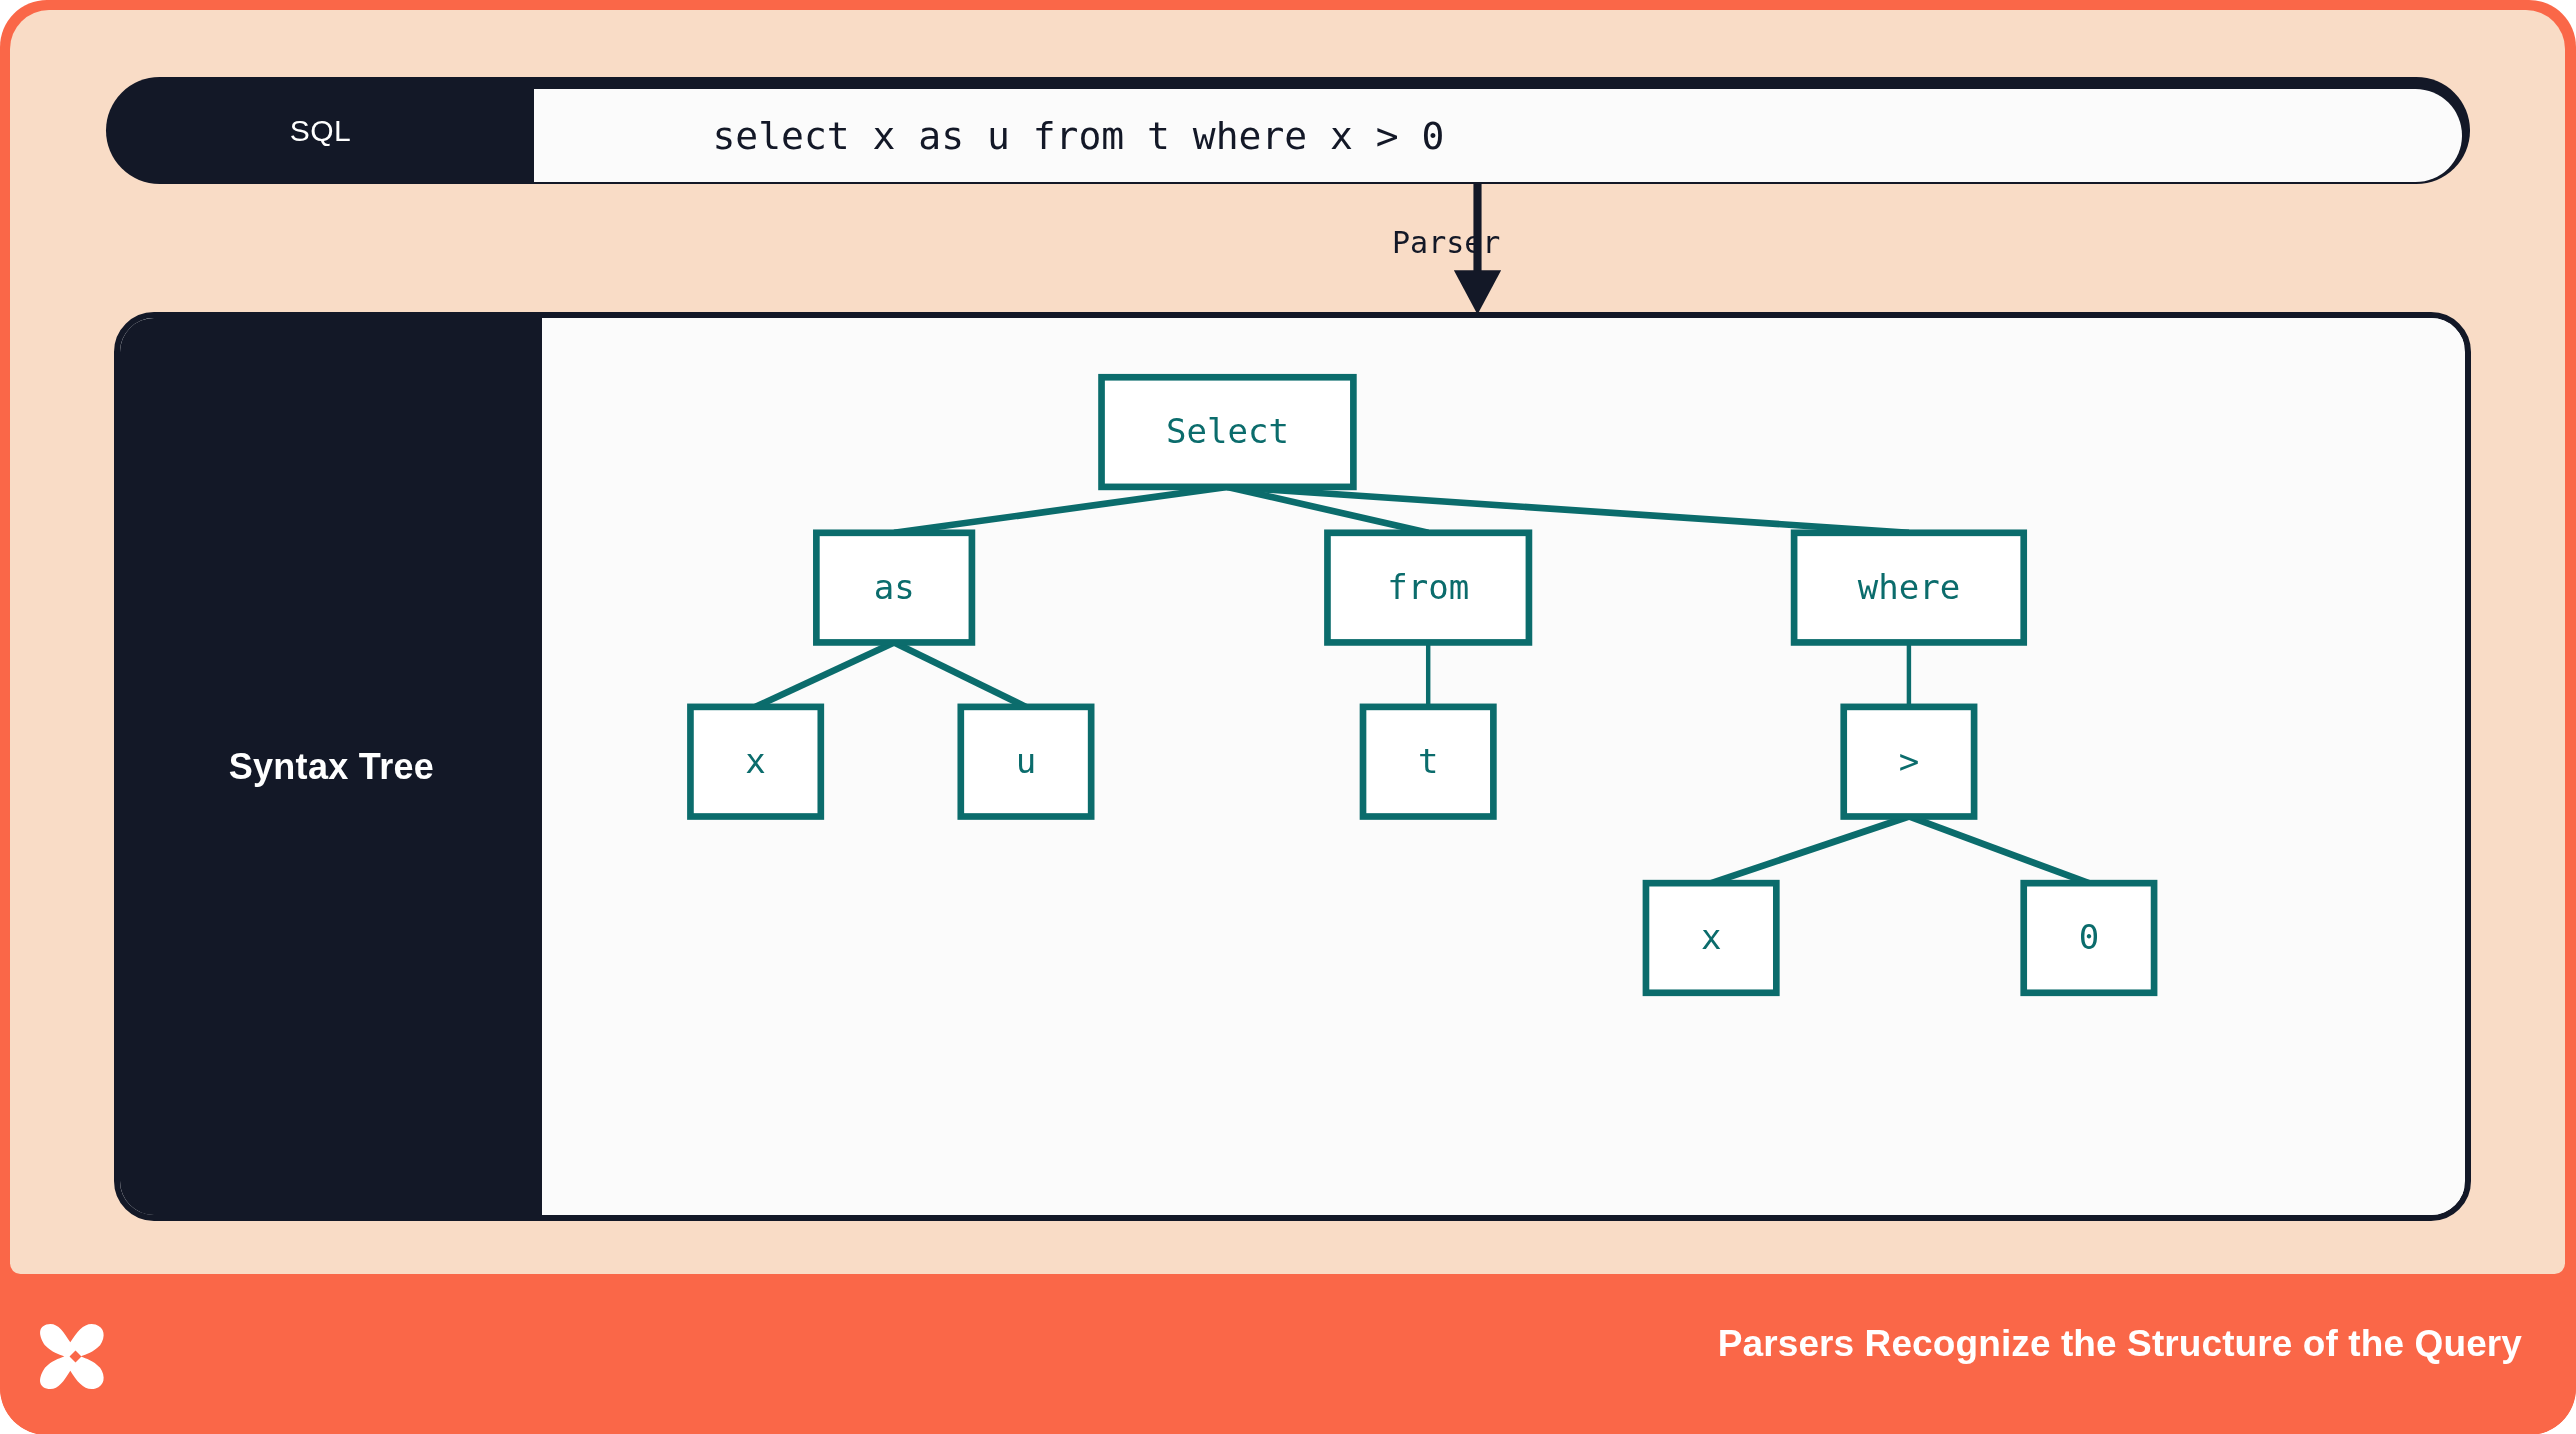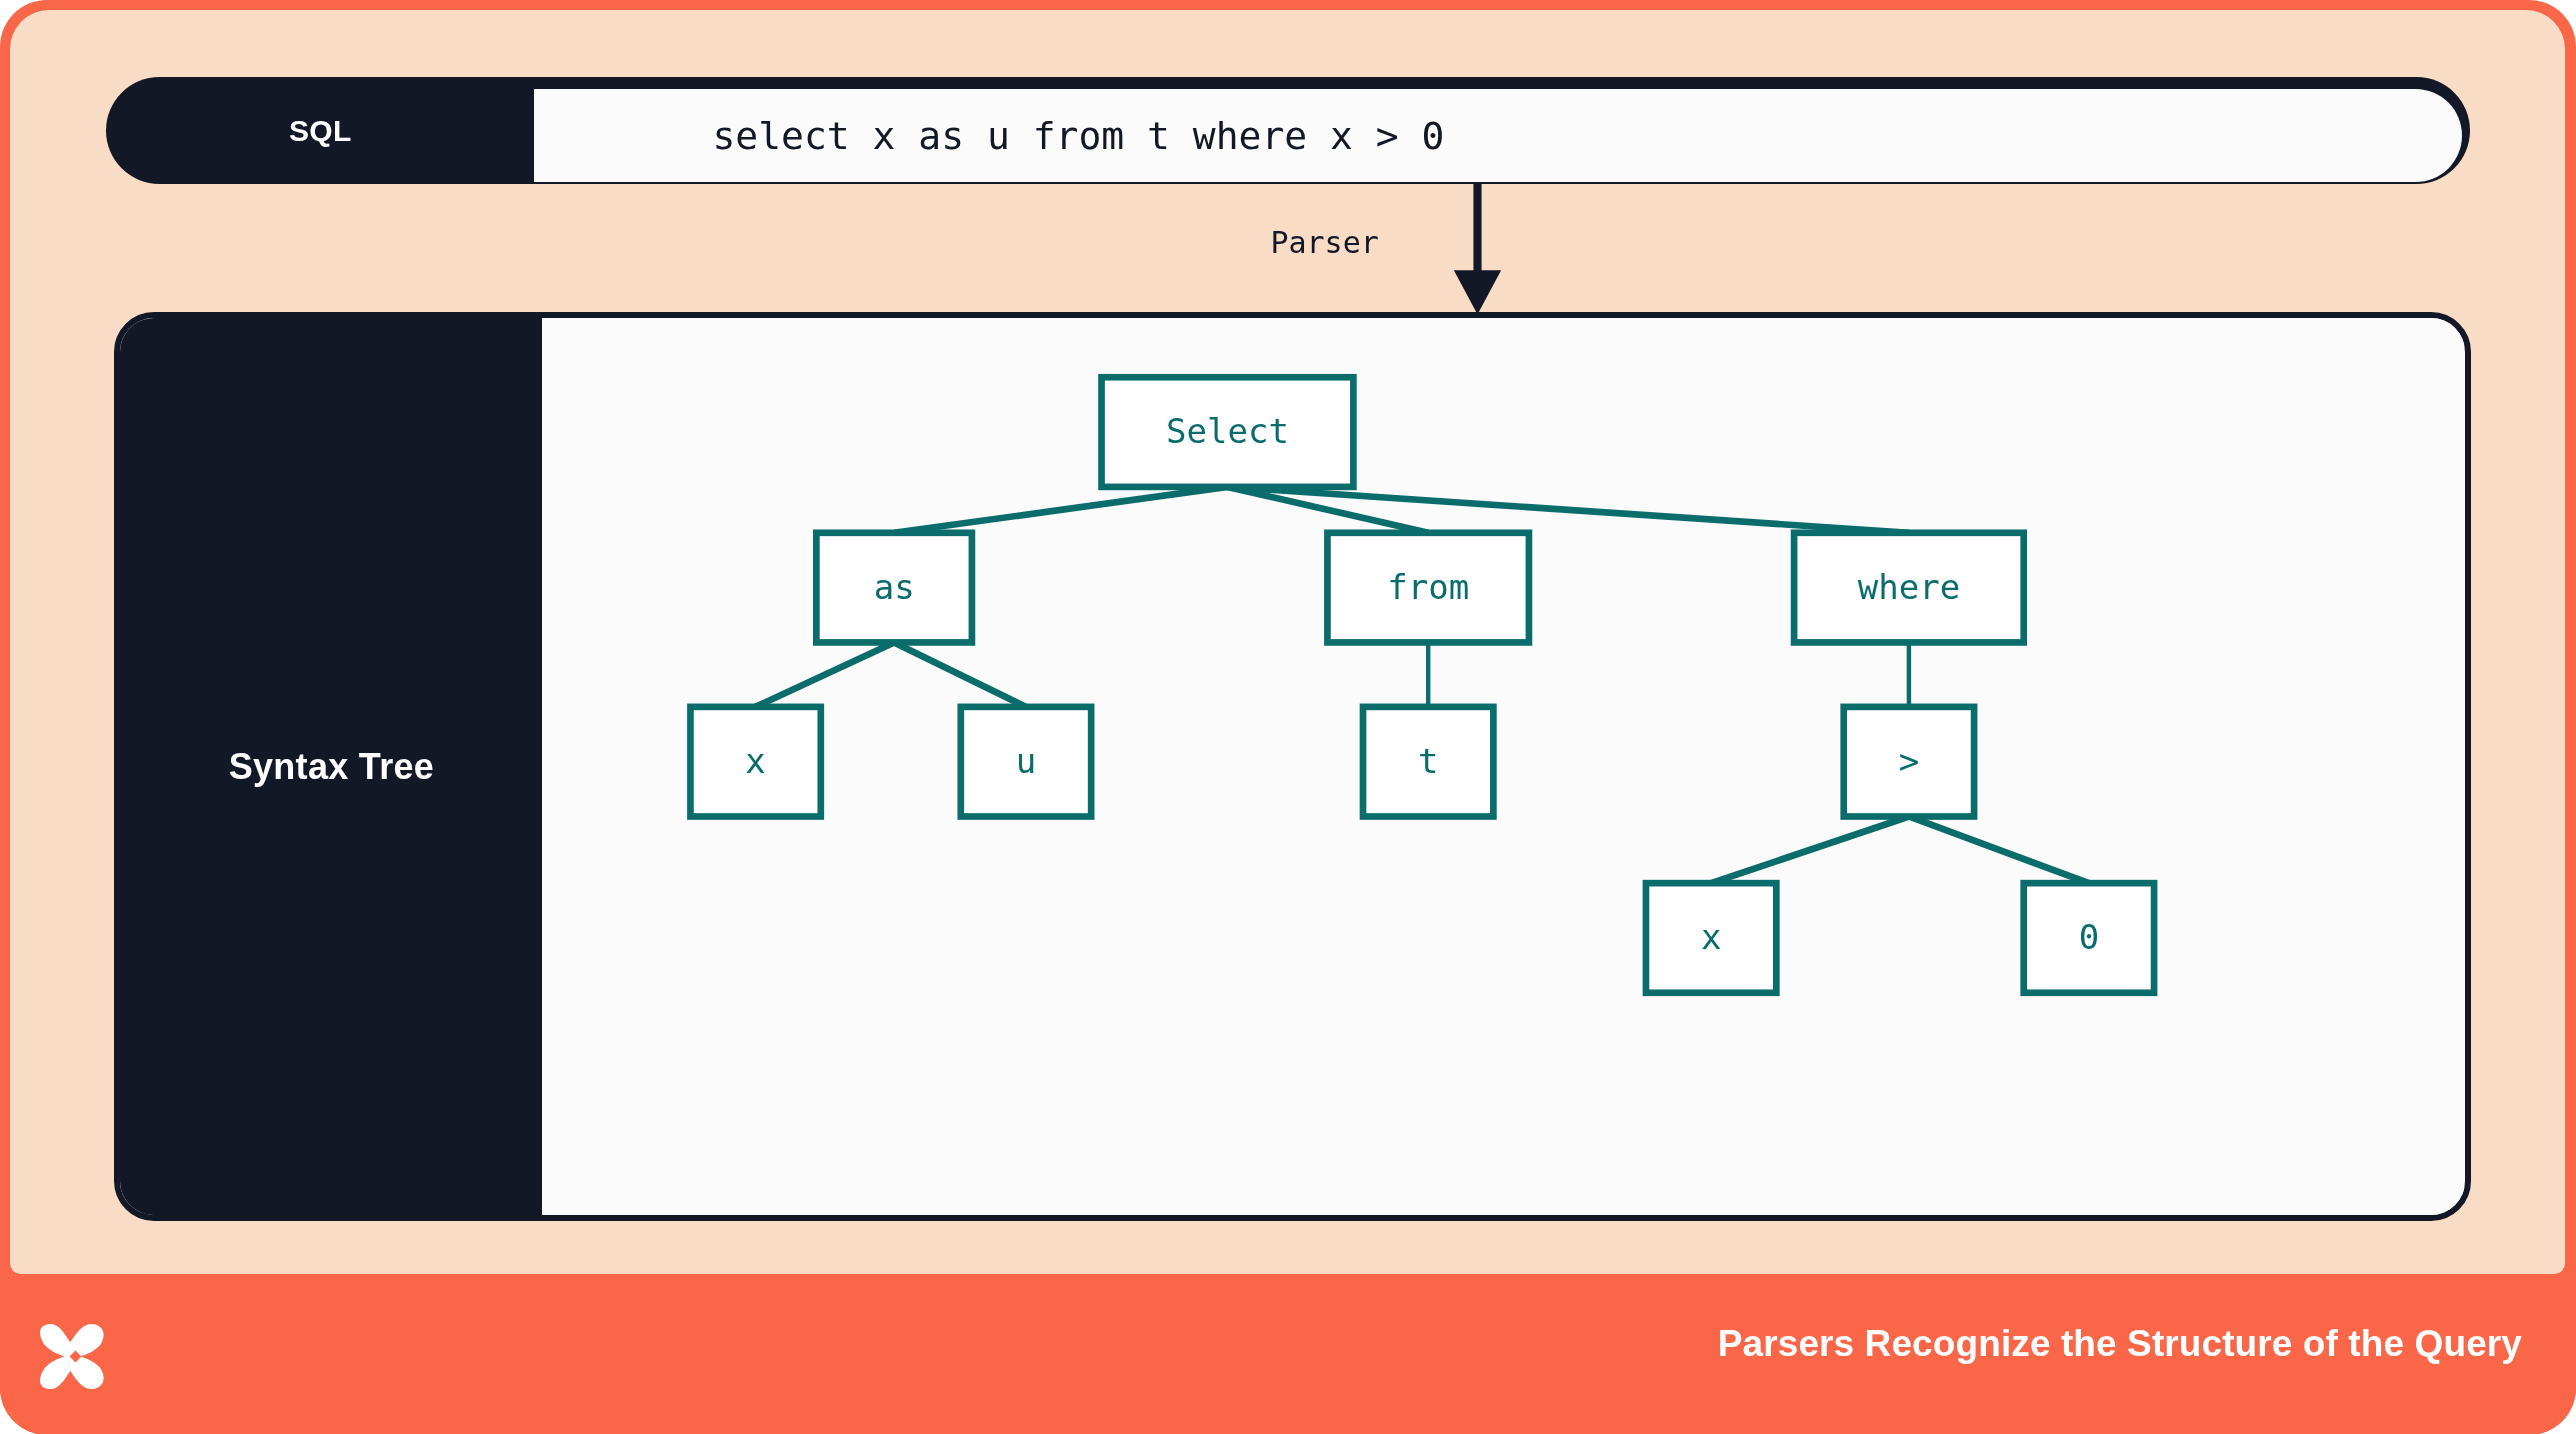--- a/index.html
+++ b/index.html
@@ -53,21 +53,21 @@
   #sql-label {
     position: absolute;
     left: 0; top: 0;
     width: 428px;
     height: 107px;
     display: flex;
     align-items: center;
     justify-content: center;
     color: #FFFFFF;
     font-size: 30px;
-    font-weight: bold;
+    font-weight: normal;
     letter-spacing: 0.4px;
   }
   #sql-value-wrap {
     position: absolute;
     left: 428px;
     top: 12px;
     width: 1928px;
     height: 93px;
     background: #FBFBFB;
     border-radius: 0 47px 47px 0;
@@ -91,21 +91,21 @@
     top: 173px;
     width: 415px;
     height: 133px;
     overflow: visible;
   }
   #parser-label {
     position: absolute;
     left: 1260px;
     top: 215px;
     width: 230px;
-    text-align: left;
+    text-align: right;
     font-family: "DejaVu Sans Mono", monospace;
     font-size: 30px;
     color: #131827;
   }
 
   
   #tree-panel {
     position: absolute;
     left: 104px;
     top: 302px;

